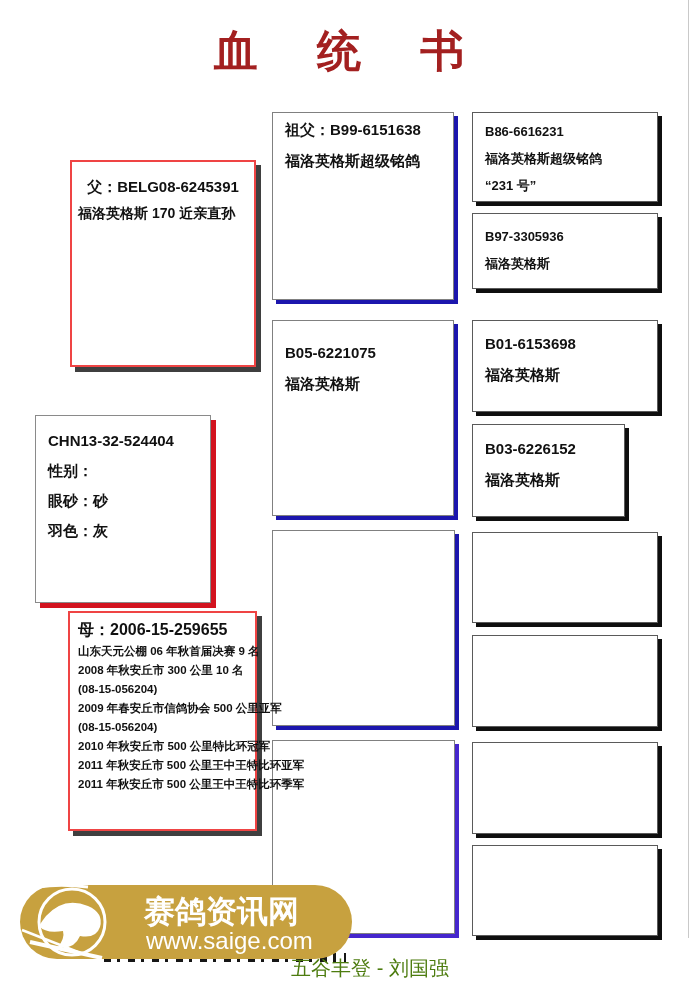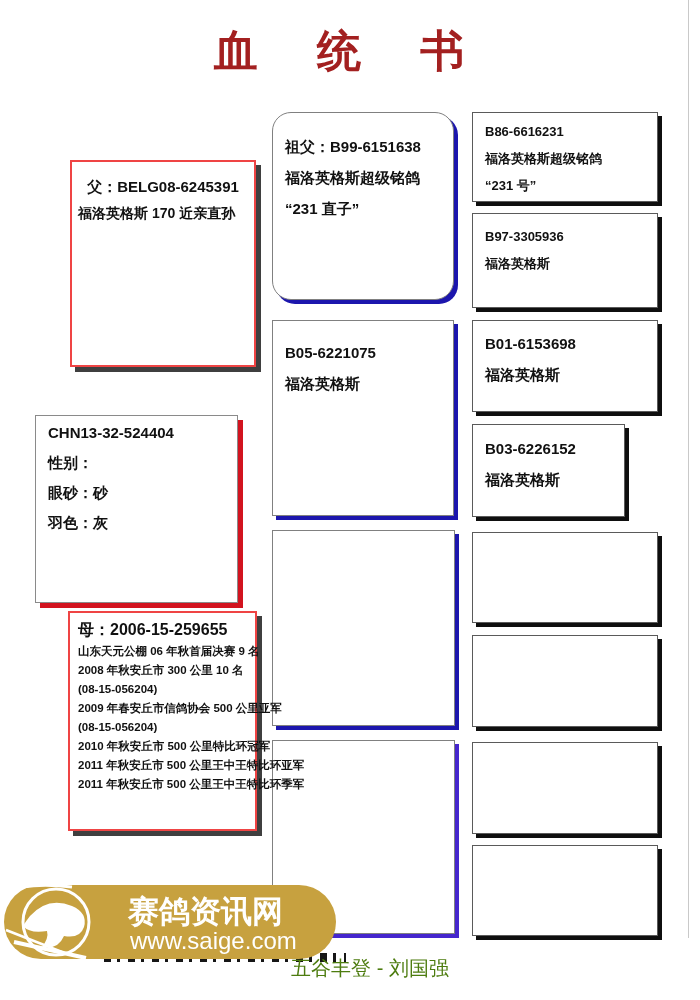--- a/index.html
+++ b/index.html
@@ -19,47 +19,47 @@
   .box-dark{border:1px solid #5a5a5a;box-shadow:4px 4px 0 #0f0f0f;}
 
   .bline{font-weight:bold;white-space:nowrap;}
   .sz15{font-size:15px;line-height:31px;}
   .sz13{font-size:13px;line-height:27px;}
 
   .father-box{left:70px;top:160px;width:186px;height:207px;padding:12px 6px;z-index:4;}
   .father-box .l1{font-size:15px;text-align:center;line-height:26px;}
   .father-box .l2{font-size:14px;line-height:26px;}
 
-  .gf-box{left:272px;top:112px;width:182px;height:188px;padding:18px 12px;border-radius:19px;}
+  .gf-box{left:272px;top:112px;width:182px;height:188px;padding:1px 12px;}
   .b05-box{left:272px;top:320px;width:182px;height:196px;padding:16px 12px;}
   .mid-empty1{left:272px;top:530px;width:183px;height:196px;}
   .mid-empty2{left:272px;top:740px;width:183px;height:194px;z-index:2;}
 
   .gg1{left:472px;top:112px;width:186px;height:90px;padding:5px 12px;}
-  .gg2{left:472px;top:213px;width:186px;height:95px;padding:9px 12px;}
+  .gg2{left:472px;top:213px;width:186px;height:76px;padding:9px 12px;}
   .gg3{left:472px;top:320px;width:186px;height:92px;padding:7px 12px;}
   .gg4{left:472px;top:424px;width:153px;height:93px;padding:8px 12px;}
   .gg5{left:472px;top:532px;width:186px;height:91px;}
   .gg6{left:472px;top:635px;width:186px;height:92px;}
   .gg7{left:472px;top:742px;width:186px;height:92px;}
   .gg8{left:472px;top:845px;width:186px;height:91px;}
 
-  .subject-box{left:35px;top:415px;width:203px;height:188px;padding:2px 12px;}
+  .subject-box{left:35px;top:415px;width:176px;height:188px;padding:10px 12px;}
   .subject-box .bline{font-size:15px;line-height:30px;}
 
   .mother-box{left:68px;top:611px;width:189px;height:220px;padding:4px 8px;z-index:5;}
   .mother-box .l1{font-size:16px;font-weight:bold;line-height:25px;white-space:nowrap;}
   .mother-box .ml{font-size:11.5px;font-weight:bold;line-height:19px;white-space:nowrap;}
 
   .edge-line{position:absolute;left:688px;top:0;width:1px;height:938px;background:#c9c9c9;}
 
   .cut-marks{position:absolute;left:104px;top:953px;width:242px;height:9px;z-index:8;
     background:repeating-linear-gradient(90deg,#161616 0 7px,transparent 7px 13px,#161616 13px 16px,transparent 16px 24px);}
 
-  .watermark{position:absolute;left:0;top:882px;width:338px;height:80px;z-index:10;}
+  .watermark{position:absolute;left:0;top:882px;width:338px;height:80px;z-index:10;padding-left:16px;}
 
   .footer{position:absolute;left:255px;top:955px;width:230px;text-align:center;
           font-size:20px;color:#4d7c0f;z-index:11;}
 </style>
 </head>
 <body>
 
 <div class="page">
 
   <div class="title">血 统 书</div>
@@ -86,21 +86,20 @@
     <div class="ml">2009 年春安丘市信鸽协会 500 公里亚军</div>
     <div class="ml">(08-15-056204)</div>
     <div class="ml">2010 年秋安丘市 500 公里特比环冠军</div>
     <div class="ml">2011 年秋安丘市 500 公里王中王特比环亚军</div>
     <div class="ml">2011 年秋安丘市 500 公里王中王特比环季军</div>
   </div>
 
   <div class="pbox box-blue gf-box">
     <div class="bline sz15">祖父：B99-6151638</div>
     <div class="bline sz15">福洛英格斯超级铭鸽</div>
-    <div class="bline sz15">“231 直子”</div>
   </div>
 
   <div class="pbox box-blue b05-box">
     <div class="bline sz15">B05-6221075</div>
     <div class="bline sz15">福洛英格斯</div>
   </div>
 
   <div class="pbox box-blue mid-empty1"></div>
   <div class="pbox box-purple mid-empty2"></div>
 

